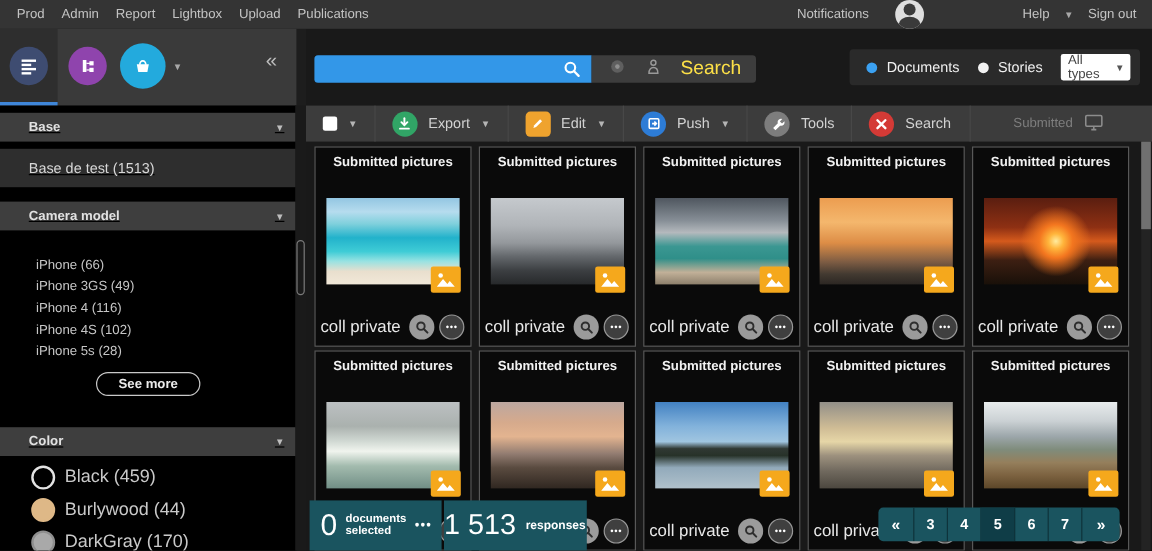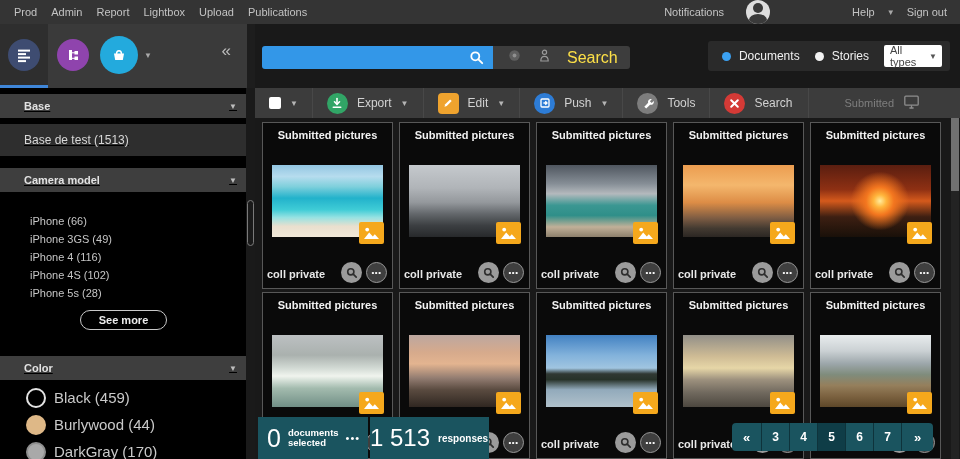--- a/index.html
+++ b/index.html
@@ -79,21 +79,21 @@
   .toolbar-right .tr-sep{width:1px;height:30px;background:#484848;margin-right:26px;}
 
   
   .grid{position:absolute;left:7px;top:98px;display:grid;grid-template-columns:repeat(5,131px);
     grid-auto-rows:167px;column-gap:6px;row-gap:3px;z-index:1;}
   .card{position:relative;background:#0a0a0a;border:1px solid #585858;cursor:pointer;}
   .card-title{text-align:center;margin-top:6px;font-size:11px;font-weight:bold;color:#f2f2f2;}
   .thumb{position:absolute;left:9px;top:42px;width:111px;height:72px;}
   .badge{position:absolute;right:-1px;bottom:-7px;width:25px;height:22px;background:var(--badge-orange);
     border-radius:2px;display:flex;align-items:center;justify-content:center;}
-  .coll{position:absolute;left:4px;bottom:8px;font-size:11px;font-weight:bold;color:#e8e8e8;}
+  .coll{position:absolute;left:4px;bottom:8px;font-size:14px;font-weight:normal;color:#e8e8e8;}
   .cbtn{position:absolute;bottom:5px;width:21px;height:21px;border-radius:50%;
     display:flex;align-items:center;justify-content:center;cursor:pointer;}
   .cbtn.zoomb{right:30px;background:#9b9b9b;}
   .cbtn.more{right:5px;background:#3f3f3f;border:1px solid #989898;color:#fff;font-size:8px;letter-spacing:.5px;}
 
   
   .overlay-block{position:absolute;top:393px;height:42px;background:var(--teal);color:#fff;
     display:flex;align-items:center;z-index:6;}
   .sel-block{left:3px;width:110px;padding:0 9px;gap:7px;}
   .sel-count{font-size:25px;}

